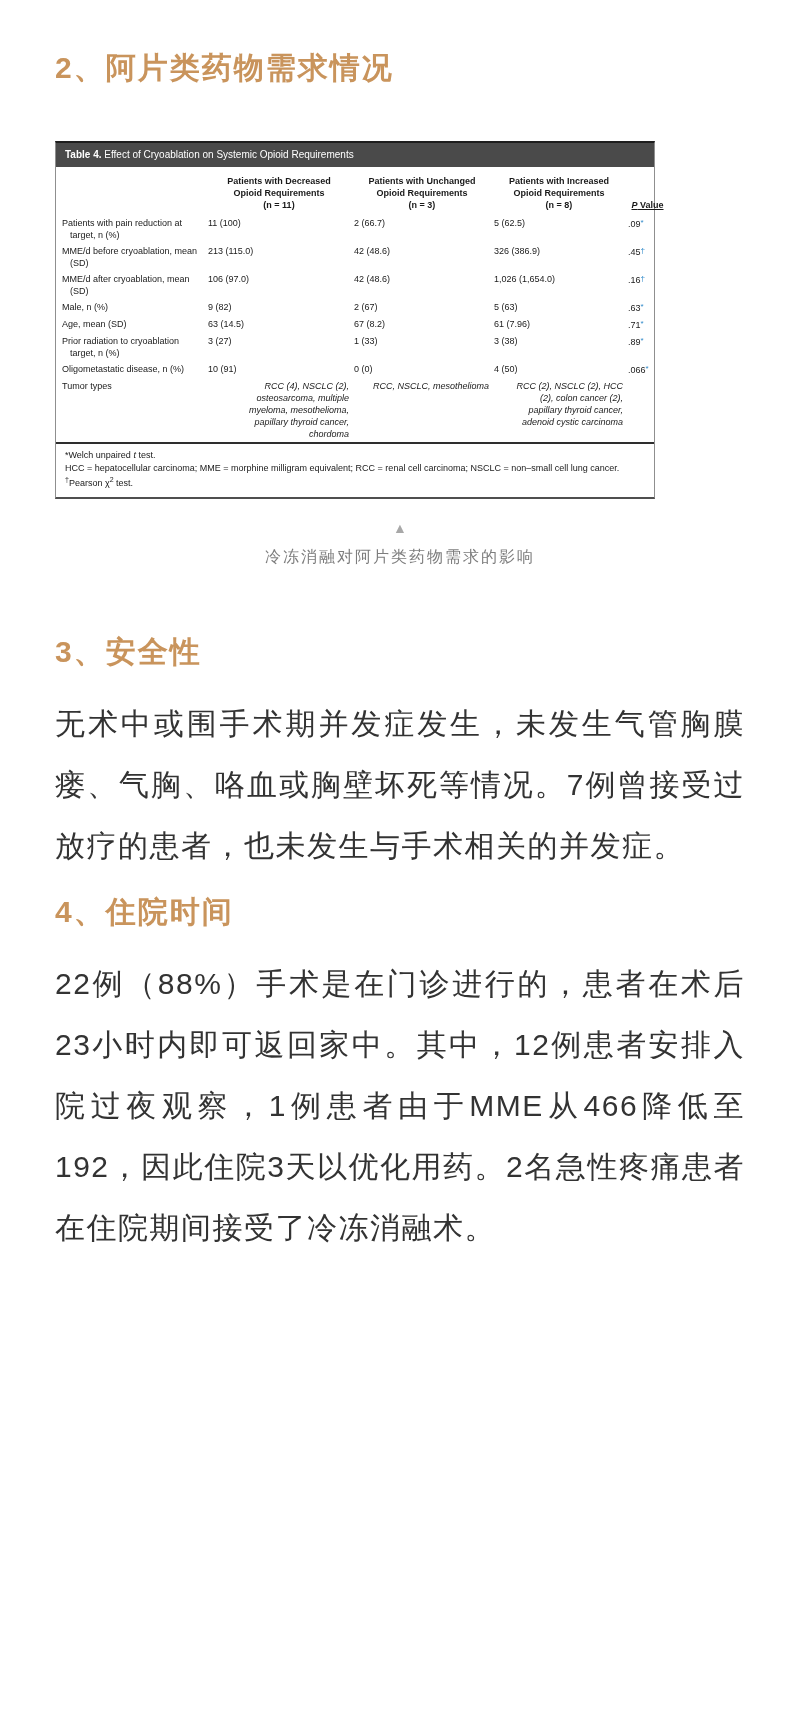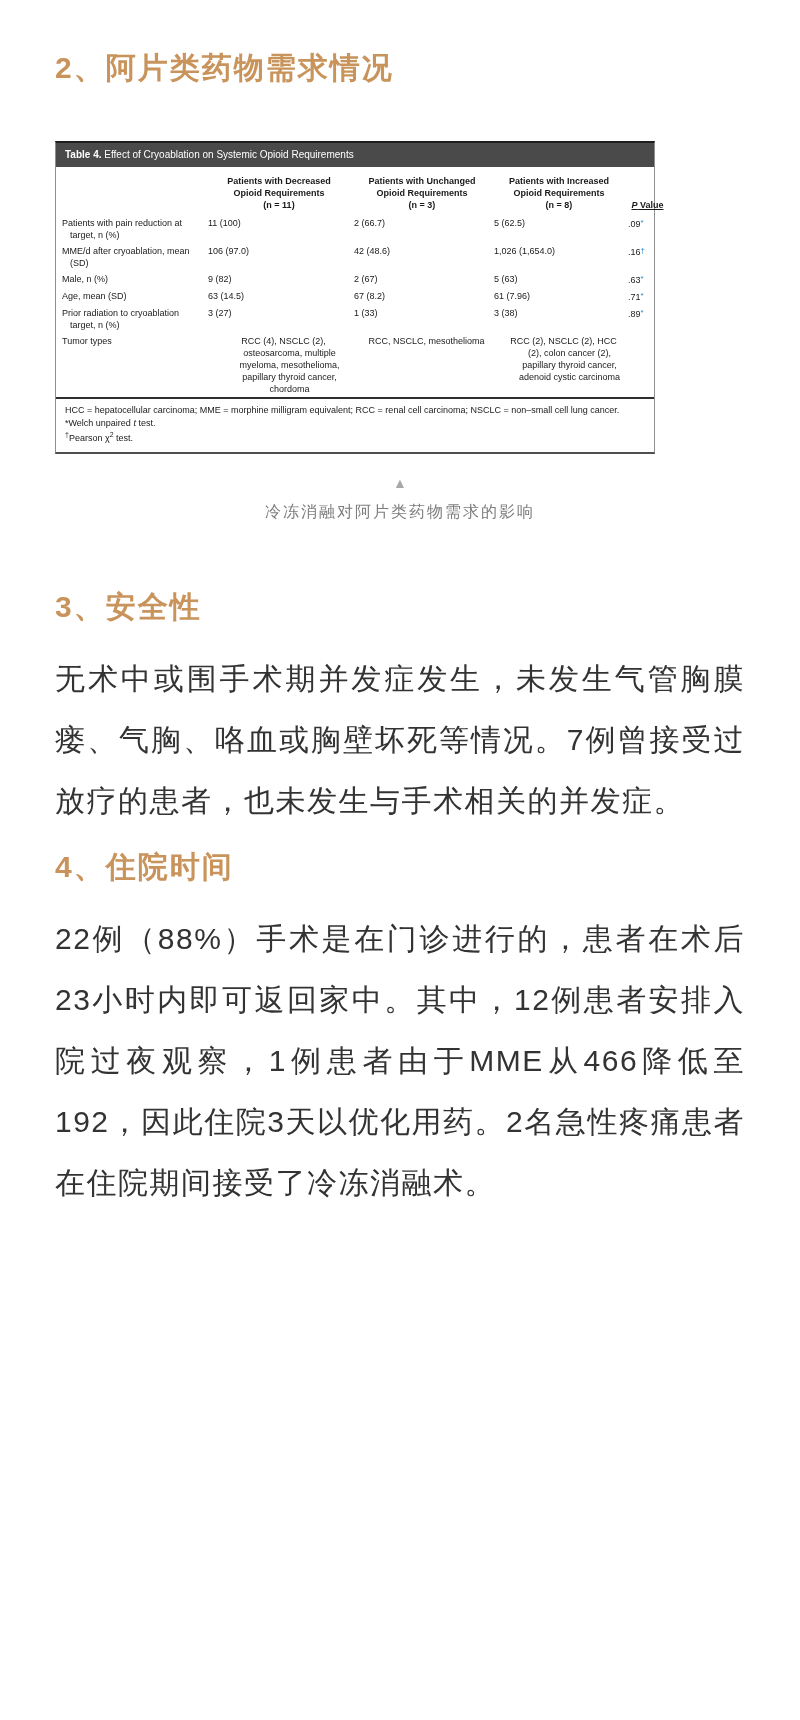--- a/index.html
+++ b/index.html
@@ -63,21 +63,21 @@
   table.grid th {
     font-weight:700;
     text-align:center;
     white-space:pre-line;
     padding:8px 2px 4px 2px;
     vertical-align:bottom;
   }
   table.grid td { vertical-align:top; padding:2px 2px; }
   .t-label { text-align:left; padding-left:14px !important; text-indent:-8px; }
   .num { }
-  .t-long { text-align:center; padding-left:24px !important; text-indent:-12px; padding-right:3px !important; }
+  .t-long { text-align:right; padding-left:24px !important; text-indent:-12px; padding-right:3px !important;font-style:italic; }
   .pcell { text-align:left; padding-right:6px !important; white-space:nowrap; }
   th.pcol { text-align:right; padding-right:5px; white-space:nowrap;text-decoration:underline; }
   .mark { color:#2B87C8; font-size:8px; vertical-align:2px; }
 
   .fnotes {
     border-top:2px solid #2e2e2e;
     font-size:9px;
     line-height:12.5px;
     padding:5px 9px 7px 9px;
   }
@@ -135,20 +135,27 @@
         </thead>
         <tbody>
           <tr>
             <td class="t-label">Patients with pain reduction at target, n (%)</td>
             <td class="num">11 (100)</td>
             <td class="num">2 (66.7)</td>
             <td class="num">5 (62.5)</td>
             <td class="pcell"><span>.09</span><span class="mark">*</span></td>
           </tr>
           <tr>
+            <td class="t-label">MME/d before cryoablation, mean (SD)</td>
+            <td class="num">213 (115.0)</td>
+            <td class="num">42 (48.6)</td>
+            <td class="num">326 (386.9)</td>
+            <td class="pcell"><span>.45</span><span class="mark">†</span></td>
+          </tr>
+          <tr>
             <td class="t-label">MME/d after cryoablation, mean (SD)</td>
             <td class="num">106 (97.0)</td>
             <td class="num">42 (48.6)</td>
             <td class="num">1,026 (1,654.0)</td>
             <td class="pcell"><span>.16</span><span class="mark">†</span></td>
           </tr>
           <tr>
             <td class="t-label">Male, n (%)</td>
             <td class="num">9 (82)</td>
             <td class="num">2 (67)</td>
@@ -163,31 +170,38 @@
             <td class="pcell"><span>.71</span><span class="mark">*</span></td>
           </tr>
           <tr>
             <td class="t-label">Prior radiation to cryoablation target, n (%)</td>
             <td class="num">3 (27)</td>
             <td class="num">1 (33)</td>
             <td class="num">3 (38)</td>
             <td class="pcell"><span>.89</span><span class="mark">*</span></td>
           </tr>
           <tr>
+            <td class="t-label">Oligometastatic disease, n (%)</td>
+            <td class="num">10 (91)</td>
+            <td class="num">0 (0)</td>
+            <td class="num">4 (50)</td>
+            <td class="pcell"><span>.066</span><span class="mark">*</span></td>
+          </tr>
+          <tr>
             <td class="t-label">Tumor types</td>
             <td class="t-long">RCC (4), NSCLC (2), osteosarcoma, multiple myeloma, mesothelioma, papillary thyroid cancer, chordoma</td>
             <td class="t-long">RCC, NSCLC, mesothelioma</td>
             <td class="t-long">RCC (2), NSCLC (2), HCC (2), colon cancer (2), papillary thyroid cancer, adenoid cystic carcinoma</td>
             <td class="pcell"><span></span><span class="mark"></span></td>
           </tr>
         </tbody>
       </table>
       <div class="fnotes">
+        <div class="fn"><span>*Welch unpaired </span><i>t</i><span> test.</span></div>
         <div class="fn">HCC = hepatocellular carcinoma; MME = morphine milligram equivalent; RCC = renal cell carcinoma; NSCLC = non–small cell lung cancer.</div>
-        <div class="fn"><span>*Welch unpaired </span><i>t</i><span> test.</span></div>
         <div class="fn"><sup>†</sup><span>Pearson </span><span>χ</span><sup>2</sup><span> test.</span></div>
       </div>
     </div>
 
     <div class="marker">▲</div>
     <figcaption class="caption">冷冻消融对阿片类药物需求的影响</figcaption>
   </figure>
 
   <h2 class="hd hd2">3、安全性</h2>
   <p class="para">无术中或围手术期并发症发生，未发生气管胸膜瘘、气胸、咯血或胸壁坏死等情况。7例曾接受过放疗的患者，也未发生与手术相关的并发症。</p>

